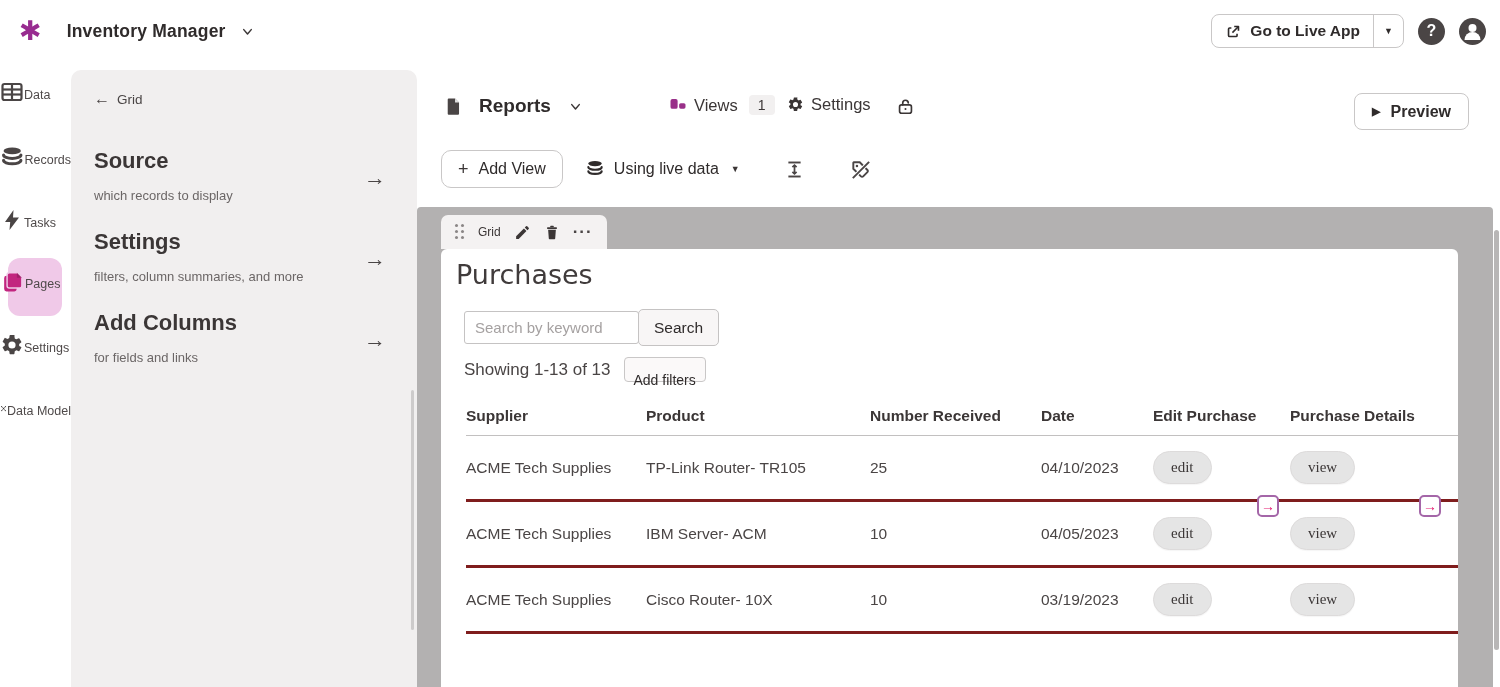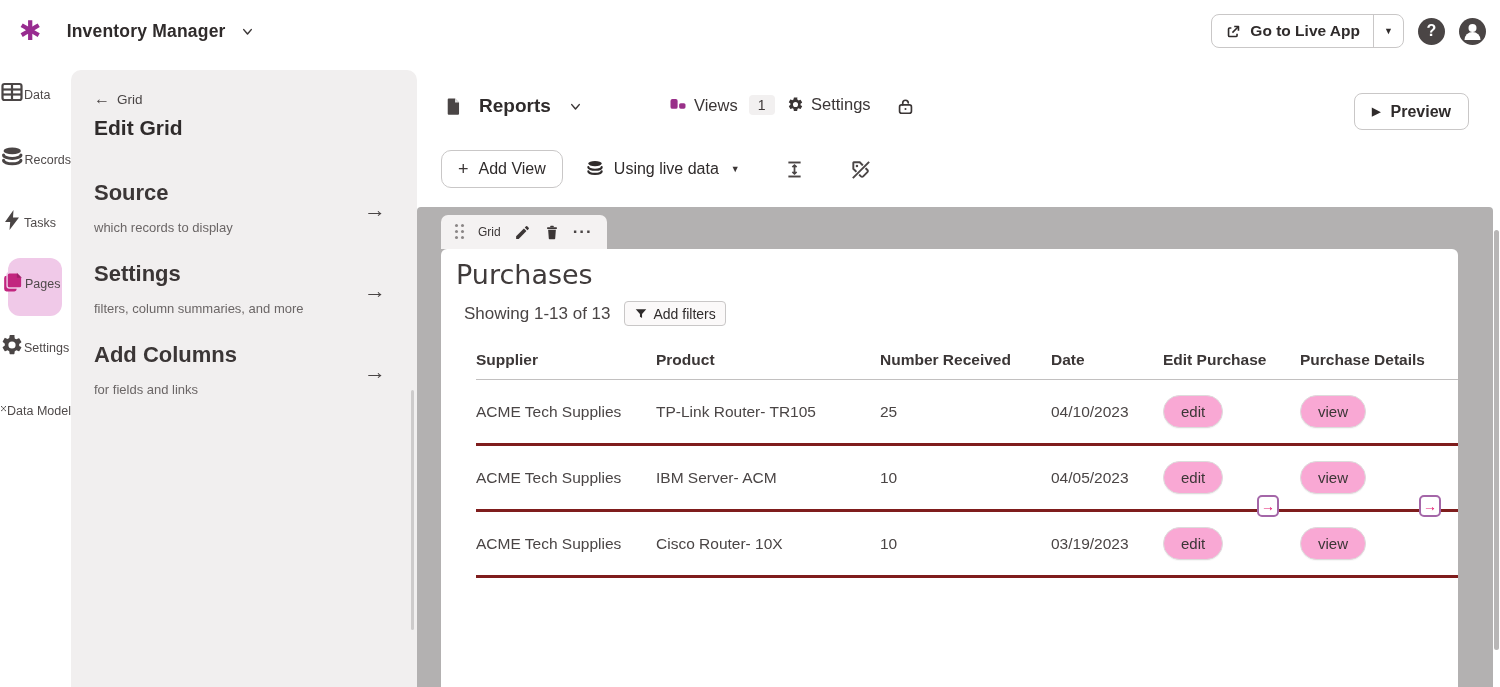--- a/index.html
+++ b/index.html
@@ -61,28 +61,28 @@
   .tab-more { font-size:17px; font-weight:700; color:#4a4545; letter-spacing:1px; cursor:pointer; }
   .sheet { position:absolute; left:24px; top:42px; width:1017px; height:500px; background:#fff; border-radius:6px; }
   .purch-title { margin:10px 0 0 15px; font-size:27px; font-weight:400; color:#403b3b; font-family:"DejaVu Sans","Liberation Sans",sans-serif; }
   .fields-btn { margin:15px 0 0 15px; border:1px solid #bdbbbb; border-radius:5px; background:#fff; padding:8px 13px; font-size:15px; color:#2f2b2b; cursor:pointer; display:inline-block; }
   .search-row { margin:19px 0 0 23px; display:flex; align-items:center; }
   .search-input { width:175px; height:33px; border:1px solid #c5c3c3; border-radius:3px; padding:0 10px; font-size:15px; color:#3b3636; font-family:inherit; outline:none; }
   .search-input::placeholder { color:#a5a1a1; }
   .search-btn { height:37px; margin-left:-1px; border:1px solid #c5c3c3; border-radius:5px; background:#f8f6f6; padding:0 15px; font-size:15.5px; color:#2f2b2b; cursor:pointer; font-family:inherit; }
   .showing-row { margin:11px 0 0 23px; display:flex; align-items:center; }
   .showing-text { font-size:17px; color:#4a4545; }
-  .filters-btn { margin-left:13px; border:1px solid #c9c7c7; border-radius:4px; background:#fbf9f9; height:25px; display:flex; align-items:center; gap:6px; padding:8px 9px; font-size:14px; color:#2f2b2b; cursor:pointer; }
-  .ptable { margin-top:14px; padding-left:35px; }
+  .filters-btn { margin-left:13px; border:1px solid #c9c7c7; border-radius:4px; background:#fbf9f9; height:25px; display:flex; align-items:center; gap:6px; padding:8px 9px; font-size:14px; color:#2f2b2b; cursor:pointer;flex-direction:column; }
+  .ptable { margin-top:14px; padding-left:25px; }
   .trow-h, .trow { display:grid; grid-template-columns:180px 224px 171px 112px 137px 151px; align-items:center; }
   .trow-h { height:40px; border-bottom:1px solid #c2c0c0; }
   .trow { height:66px; border-bottom:3px solid #7f1d1d; }
   .th { font-size:15.5px; font-weight:700; color:#3b3636; }
   .td { font-size:15.5px; color:#4a4545; }
-  .pill-btn { border:1px solid #dddbdb; border-radius:17px; background:#f9a8d4; padding:7px 17px; font-size:15px; color:#3b3636; cursor:pointer; font-family:Liberation Sans, sans-serif; box-shadow:0 1px 1px rgba(0,0,0,.04); }
+  .pill-btn { border:1px solid #dddbdb; border-radius:17px; background:#e5e5e5; padding:7px 17px; font-size:15px; color:#3b3636; cursor:pointer; font-family:Liberation Serif, serif; box-shadow:0 1px 1px rgba(0,0,0,.04); }
   .jump-badge { position:absolute; width:22px; height:22px; border:2px solid #a466a8; border-radius:5px; background:#fff; color:#e3176e; font-size:14px; font-weight:700; display:flex; align-items:center; justify-content:center; cursor:pointer; line-height:1; }
   .jump-badge.b1 { left:816px; top:246px; }
   .jump-badge.b2 { left:978px; top:246px; }
 
   
   .vscroll { position:absolute; right:0px; top:145px; width:7px; height:480px; background:#fff; }
   .vscroll-thumb { position:absolute; left:1px; top:23px; width:5px; height:420px; background:#b8b6b6; border-radius:3px; cursor:pointer; }
 
   .drag-dots { display:grid; grid-template-columns:repeat(2,4px); grid-template-rows:repeat(3,4px); gap:2px; }
   .drag-dots i { width:3px; height:3px; border-radius:50%; background:#8a8686; }
@@ -175,21 +175,20 @@
         </svg>
       <div class="rail-label">Data Model</div>
     </div>
   </div>
 
   <div class="panel">
     <div class="page-back">
       <span style="font-size:16px;">←</span>
       <span>Grid</span>
     </div>
-    <div class="panel-title">Edit Grid</div>
     <div class="panel-item" style="margin-top:14px">
       <div class="panel-item-title">Source</div>
       <div class="panel-item-sub">which records to display</div>
       <div class="panel-item-arrow">→</div>
     </div>
     <div class="panel-item">
       <div class="panel-item-title">Settings</div>
       <div class="panel-item-sub">filters, column summaries, and more</div>
       <div class="panel-item-arrow">→</div>
     </div>
@@ -292,20 +291,24 @@
         <svg width="16" height="17" viewBox="0 0 24 24">
             <path d="M6.2 8h11.6l-1 13a1.1 1.1 0 0 1-1.1 1H8.3a1.1 1.1 0 0 1-1.1-1Z" fill="#3b3636"></path>
             <rect x="4.5" y="4.2" width="15" height="2.4" rx="1" fill="#3b3636"></rect>
             <rect x="9.3" y="2" width="5.4" height="2.2" rx="1" fill="#3b3636"></rect>
           </svg>
         <span class="tab-more">···</span>
       </div>
 
       <div class="sheet">
         <div class="purch-title">Purchases</div>
+        <div class="search-row">
+          <input class="search-input" placeholder="Search by keyword" style="">
+          <button class="search-btn">Search</button>
+        </div>
         <div class="showing-row">
           <span class="showing-text">Showing 1-13 of 13</span>
           <div class="filters-btn">
             <svg width="14" height="14" viewBox="0 0 24 24">
                 <path d="M3 4h18l-7.2 8.2V19l-3.6-2.2v-4.6Z" fill="#2f2b2b"></path>
               </svg>
             <span>Add filters</span>
           </div>
         </div>
 

